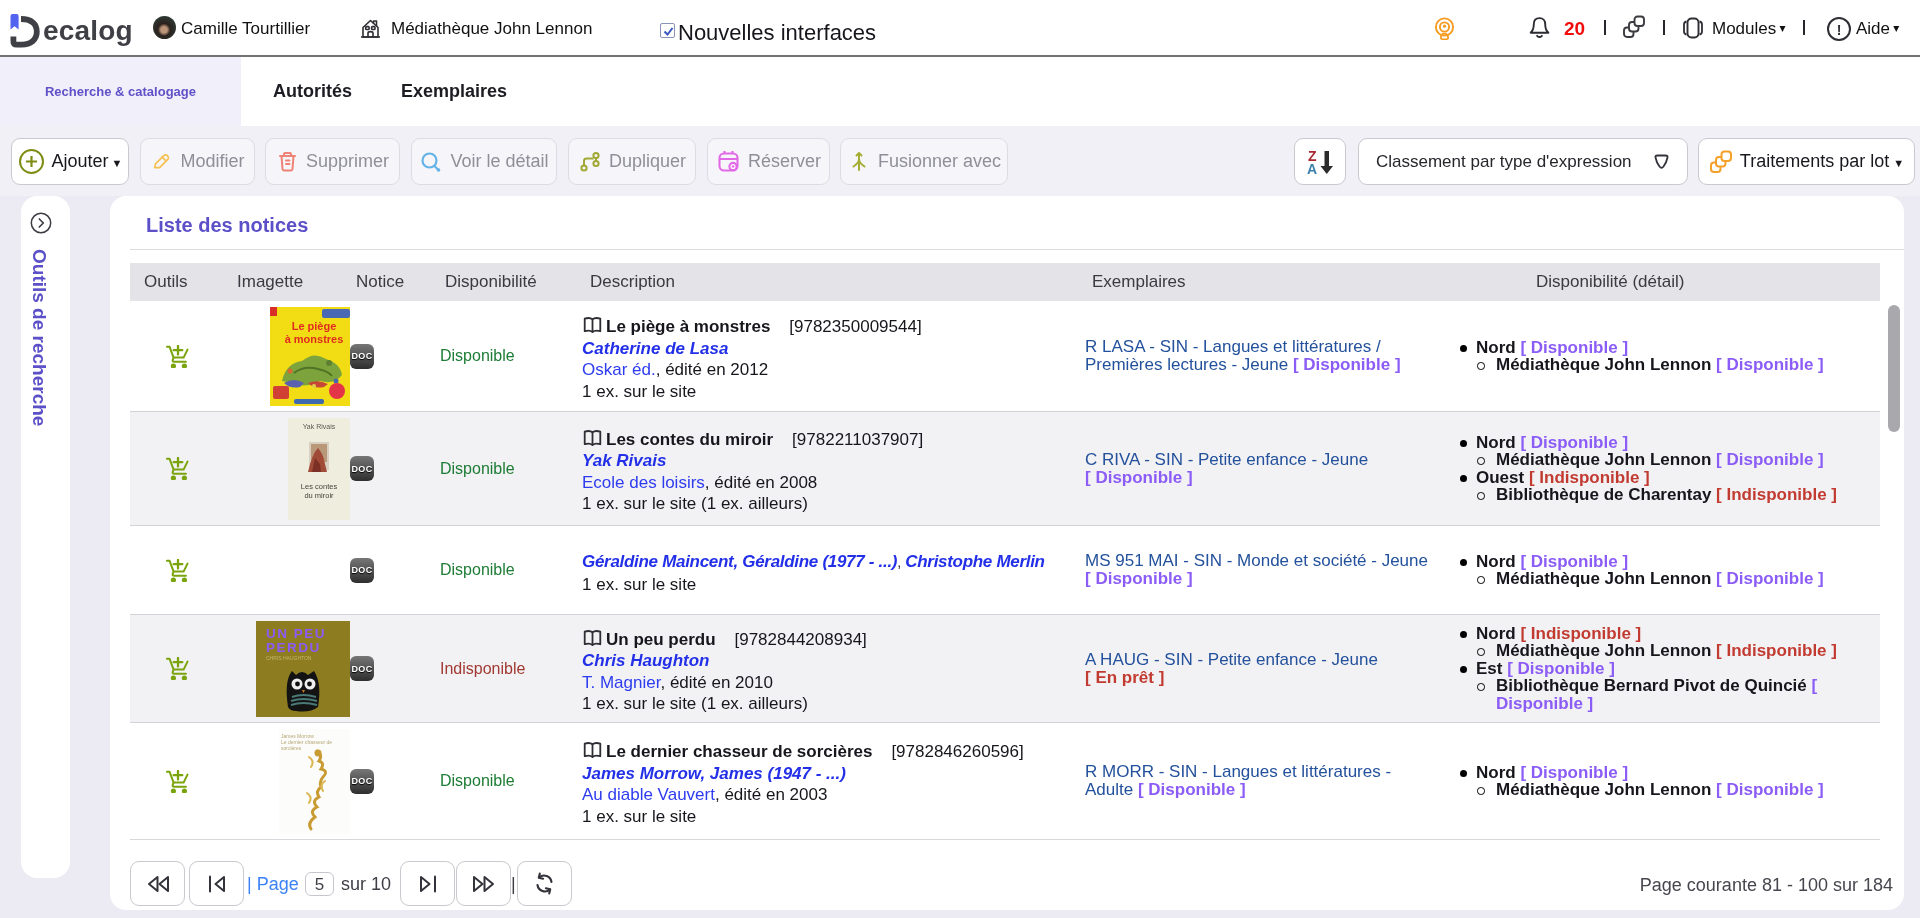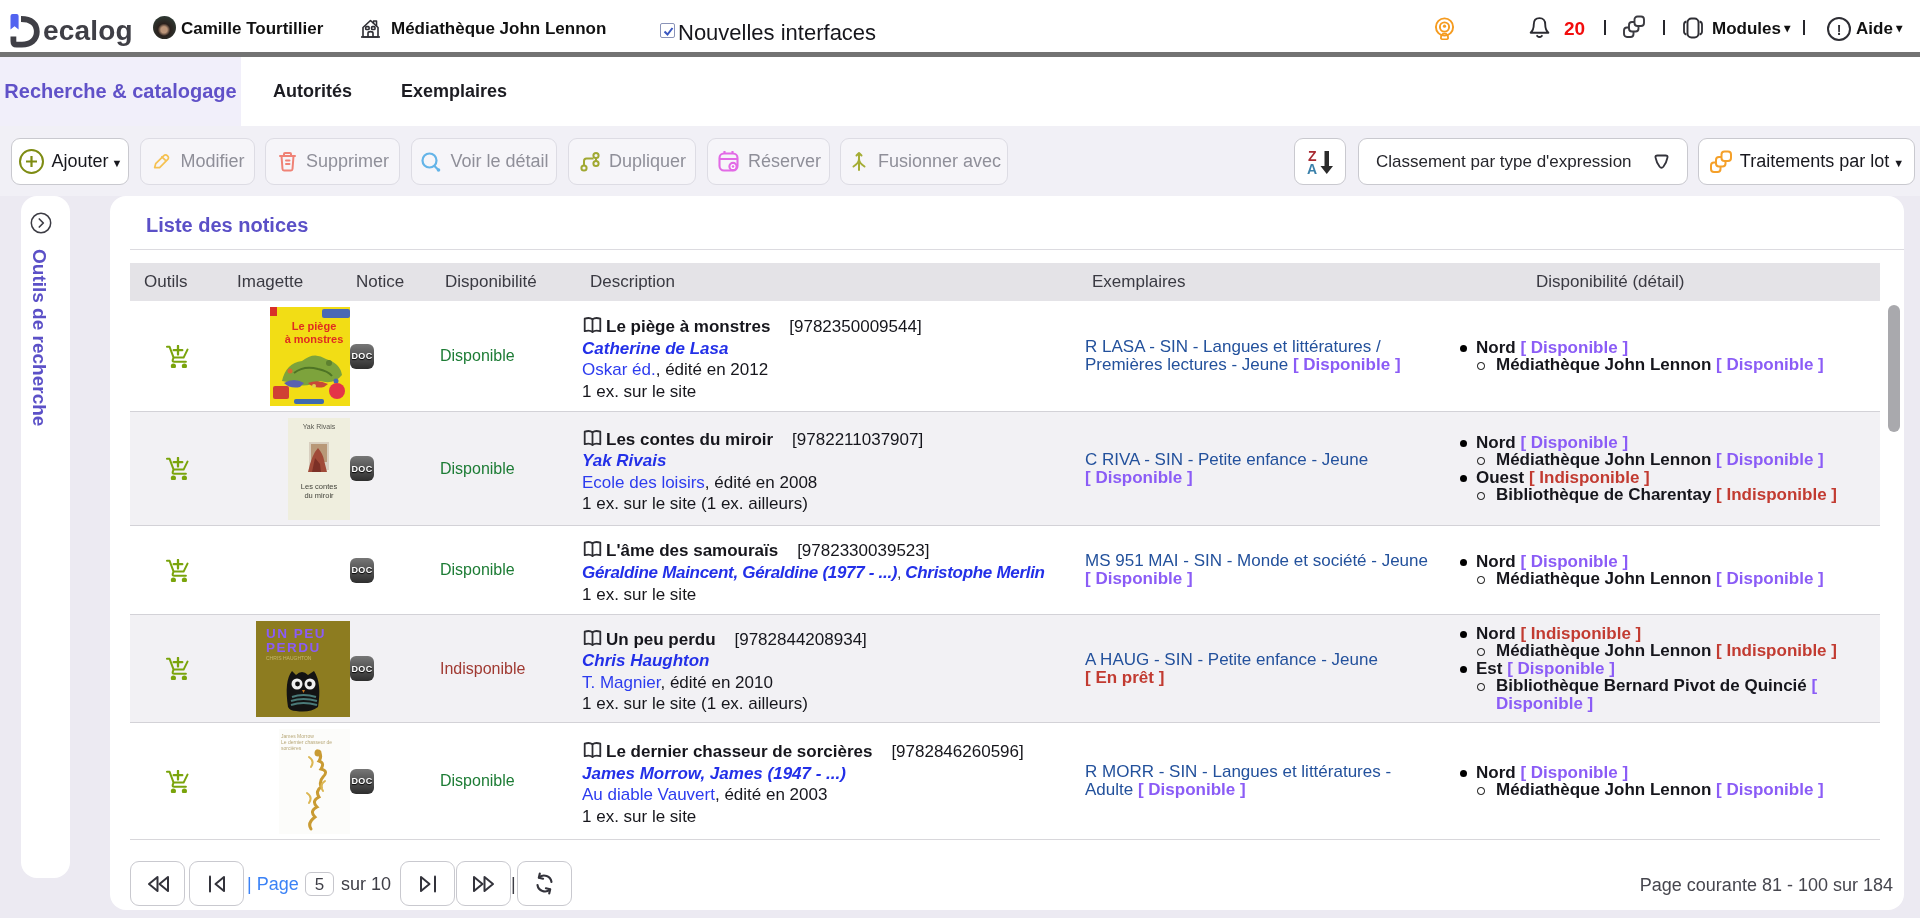--- a/index.html
+++ b/index.html
@@ -1,31 +1,31 @@
 <!DOCTYPE html>
 <html><head><meta charset="utf-8">
 <style>
 *{margin:0;padding:0;box-sizing:border-box}
 html,body{width:1920px;height:918px;overflow:hidden}
 body{font-family:"Liberation Sans",sans-serif;background:#eceaf2;position:relative;color:#16161c}
 .abs{position:absolute}
 
-#hdr{position:absolute;top:0;left:0;width:1920px;height:57px;background:#fff;border-bottom:5px solid #737373}
+#hdr{position:absolute;top:0;left:0;width:1920px;height:57px;background:#fff;border-bottom:2px solid #737373}
 #logo{position:absolute;left:8px;top:8px}
-.hname{font-weight:bold;font-size:17px;color:#111}
+.hname{font-weight:normal;font-size:17px;color:#111}
 #avatar{position:absolute;left:153px;top:16px;width:23px;height:23px;border-radius:50%;background:radial-gradient(circle at 48% 60%, #bb9478 0 17%, #2a211d 34%, #2e3832 72%, #3c4a44 100%)}
 #uname{position:absolute;left:181px;top:19px}
 #houseic{position:absolute;left:360px;top:18px}
 #libname{position:absolute;left:391px;top:19px}
 #cb{position:absolute;left:660px;top:23px;width:15px;height:15px;border:1px solid #8a93b8;border-radius:2px;background:#fff}
 #cb svg{position:absolute;left:1px;top:1px}
 #cblab{position:absolute;left:678px;top:20px;font-weight:normal;font-size:22px}
 
 #tabs{position:absolute;top:57px;left:0;width:1920px;height:69px;background:#fff}
-#tab1{position:absolute;left:0;top:0;width:241px;height:69px;background:#f1effa;color:#6051c8;font-weight:bold;font-size:20px;text-align:center;line-height:69px}
+#tab1{position:absolute;left:0;top:0;width:241px;height:69px;background:#f1effa;color:#6051c8;font-weight:bold;font-size:13px;text-align:center;line-height:69px}
 .tab{position:absolute;top:0;height:69px;font-weight:bold;font-size:18px;color:#1c1c22;line-height:69px}
 
 #tbar{position:absolute;top:126px;left:0;width:1920px;height:70px;background:#f1f0f6}
 .btn{position:absolute;top:12px;height:47px;border-radius:9px;border:1px solid #dddce4;background:#f6f5f9;color:#8f8f99;font-size:18px;display:flex;align-items:center;justify-content:center;gap:7px}
 .btn.on{background:#fff;border-color:#c9c9cf;color:#18181e}
 
 #side{position:absolute;left:21px;top:196px;width:49px;height:682px;background:#fff;border-radius:16px}
 #main{position:absolute;left:110px;top:196px;width:1794px;height:714px;background:#fff;border-radius:16px}
 #title{position:absolute;left:36px;top:18px;color:#5b50c7;font-weight:bold;font-size:20px}
 #hr1{position:absolute;left:20px;top:53px;width:1774px;height:1px;background:#dcdbe0}
@@ -342,24 +342,20 @@
         </div>
 <div class="c2"></div>
 <div class="c3">
           <div class="doc">DOC</div>
         </div>
 <div class="c4">
           <span class="grn">Disponible</span>
         </div>
 <div class="c5">
           <div class="desc">
-<div><svg class="bic" width="21" height="19" viewBox="0 0 22 20" fill="none" stroke="#2e2e34" stroke-width="1.9" stroke-linejoin="round">
-                <path d="M11 3.5 C9 1.8 6 1.8 2.8 2.8 L2.8 16 C6 15 9 15 11 16.8 C13 15 16 15 19.2 16 L19.2 2.8 C16 1.8 13 1.8 11 3.5 Z"></path>
-                <path d="M11 3.5 L11 16.8"></path>
-              </svg><b class="t">L'âme des samouraïs</b><span class="isbn">&nbsp;&nbsp;&nbsp;&nbsp;[9782330039523]</span></div>
 <div style="letter-spacing:-0.3px"><b><i class="blu">Géraldine Maincent, Géraldine (1977 - ...)</i></b><span style="font-size:14px">,</span> <b><i class="blu">Christophe Merlin</i></b></div>
 <div>1 ex. sur le site</div>
 </div>
         </div>
 <div class="c6">
           <div class="ex"><span class="navy">MS 951 MAI - SIN - Monde et société - Jeune<br></span><span class="bgrn">[&nbsp;Disponible&nbsp;]</span></div>
         </div>
 <div class="c7">
           <div class="det">
 <div class="b1">Nord <span class="bgrn">[&nbsp;Disponible&nbsp;]</span></div>

